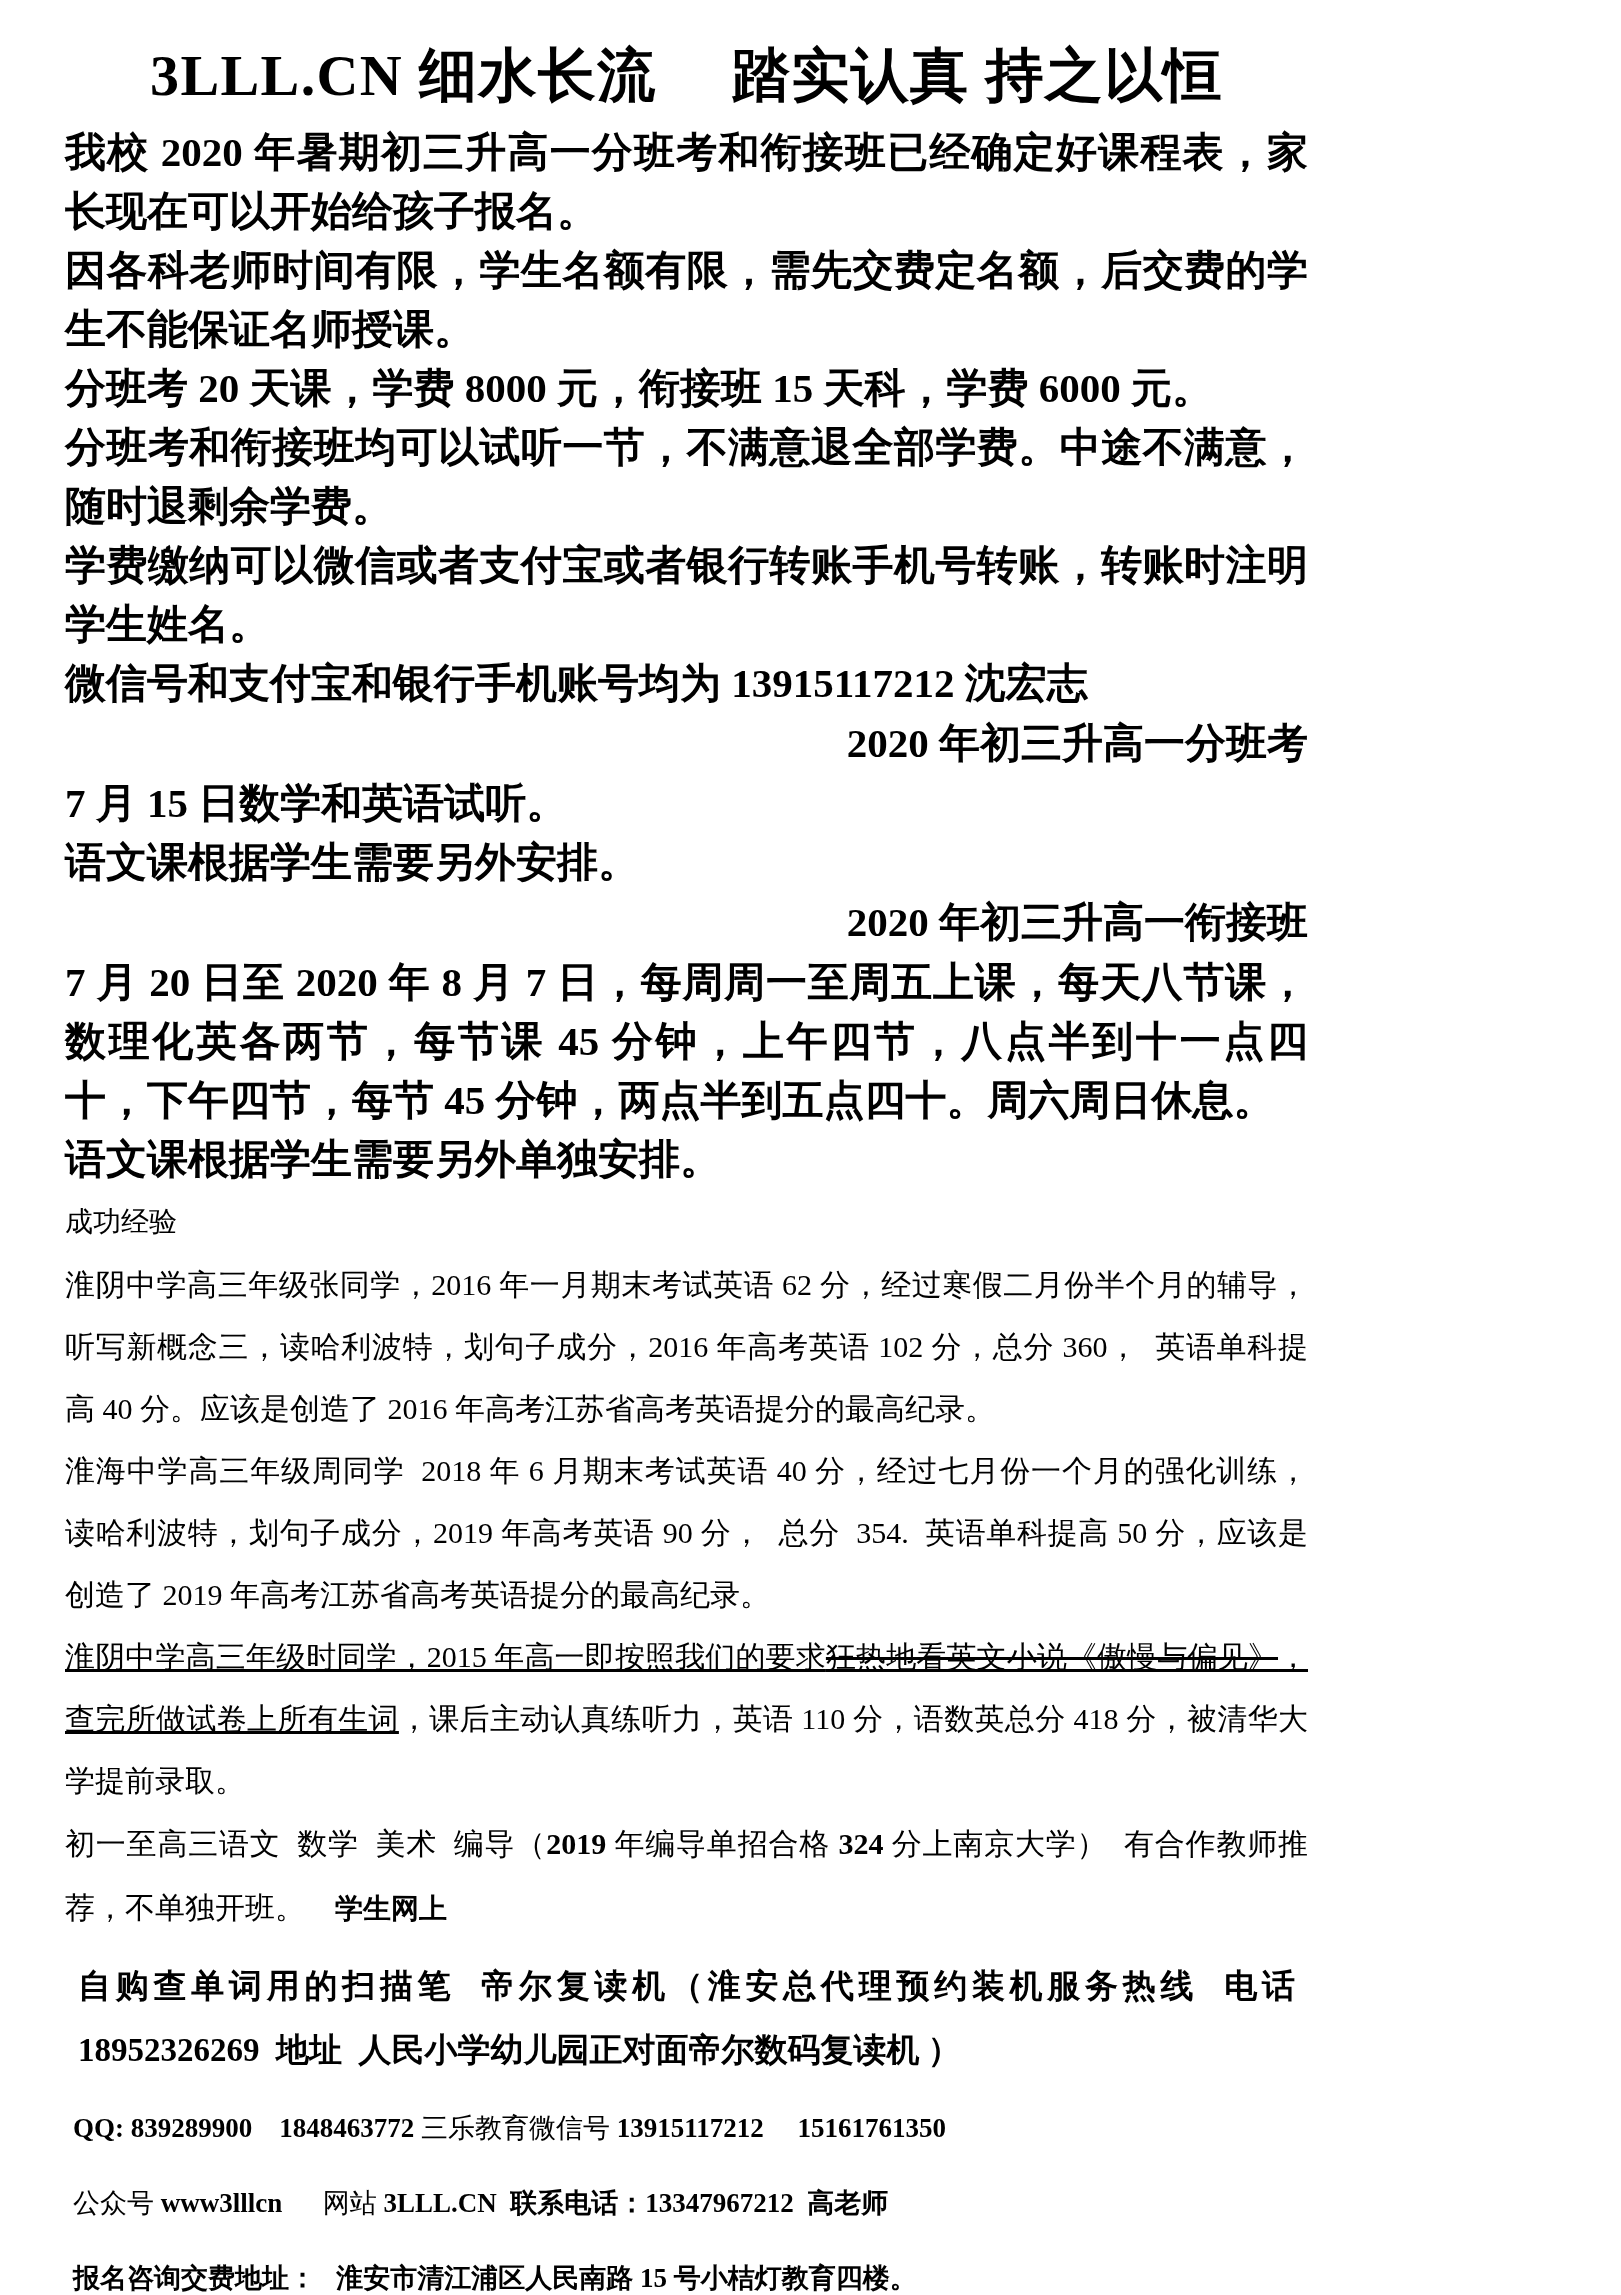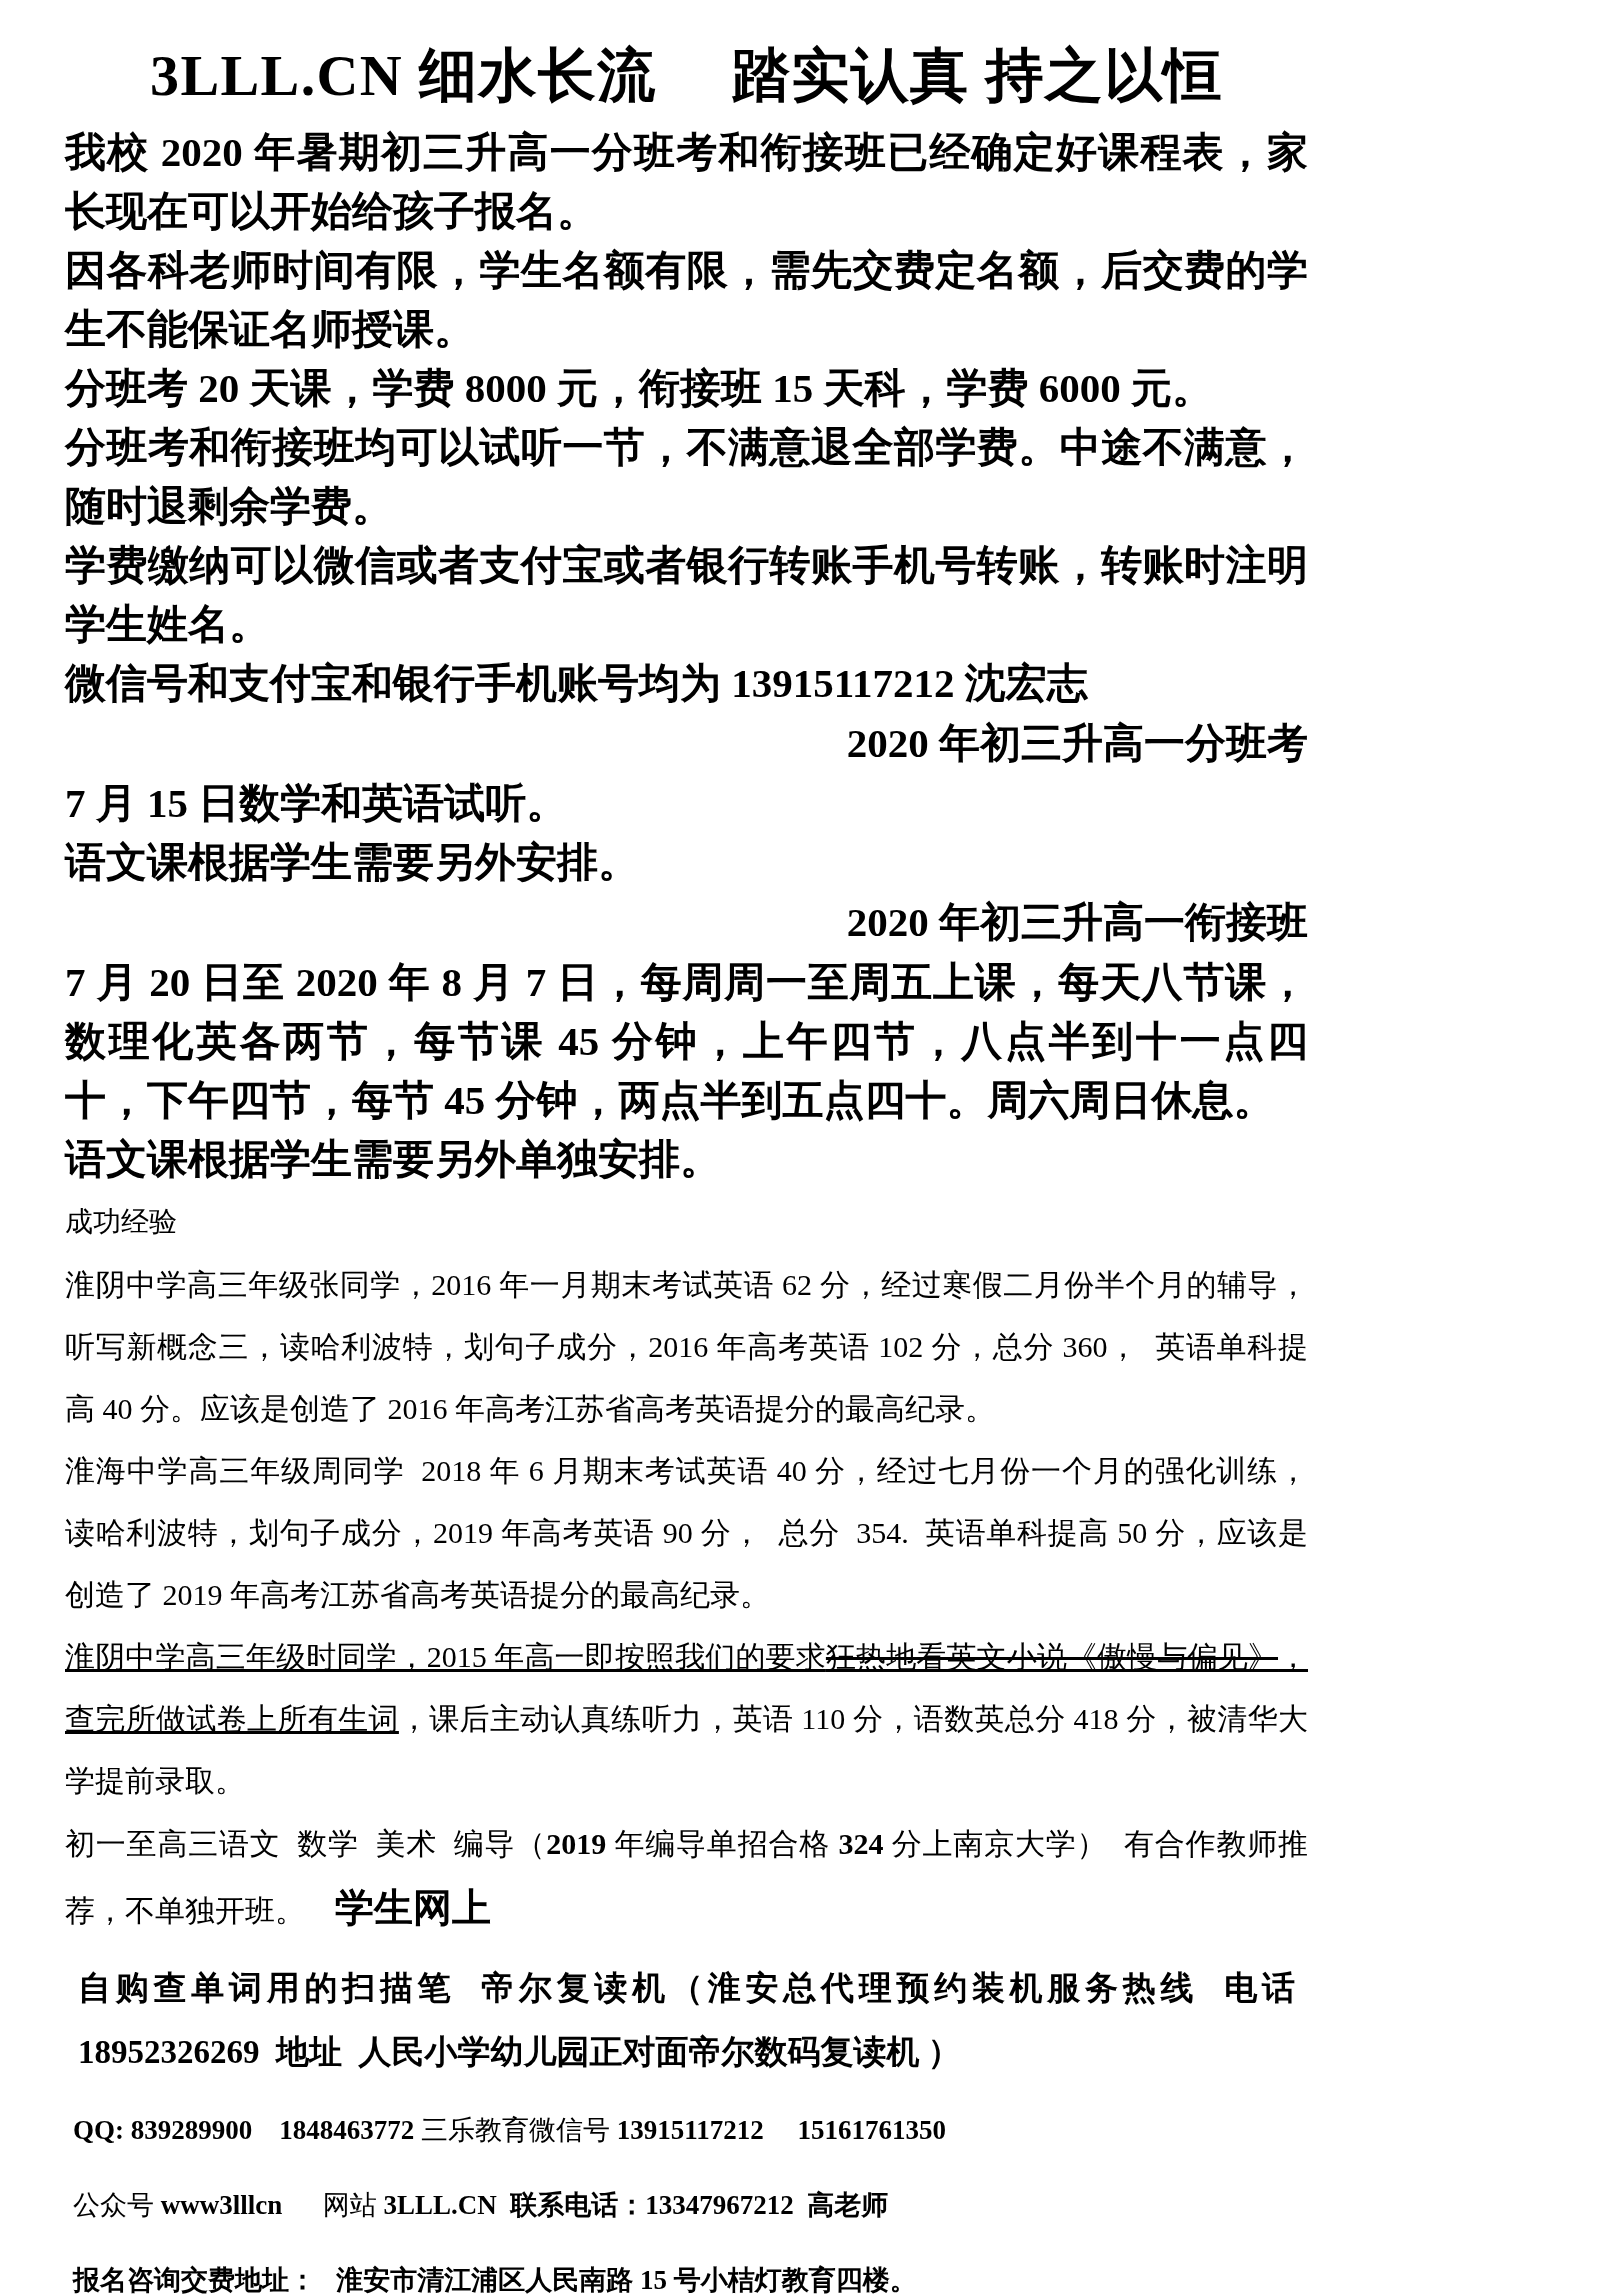--- a/index.html
+++ b/index.html
@@ -52,21 +52,21 @@
   }
   .courses {
     font-size: 30px;
     font-weight: normal;
     line-height: 64px;
     text-align: justify;
     margin: 0;
     white-space: pre-wrap;
   }
   .num-b { font-weight: bold; }
-  .big-bold { font-size: 39px; font-weight: bold; }
+  .big-bold { font-size: 28px; font-weight: bold; }
   .scanner {
     font-size: 33px;
     font-weight: bold;
     line-height: 64px;
     text-align: justify;
     margin: 13px;
     white-space: pre-wrap;
   }
   .contact {
     font-size: 27px;

